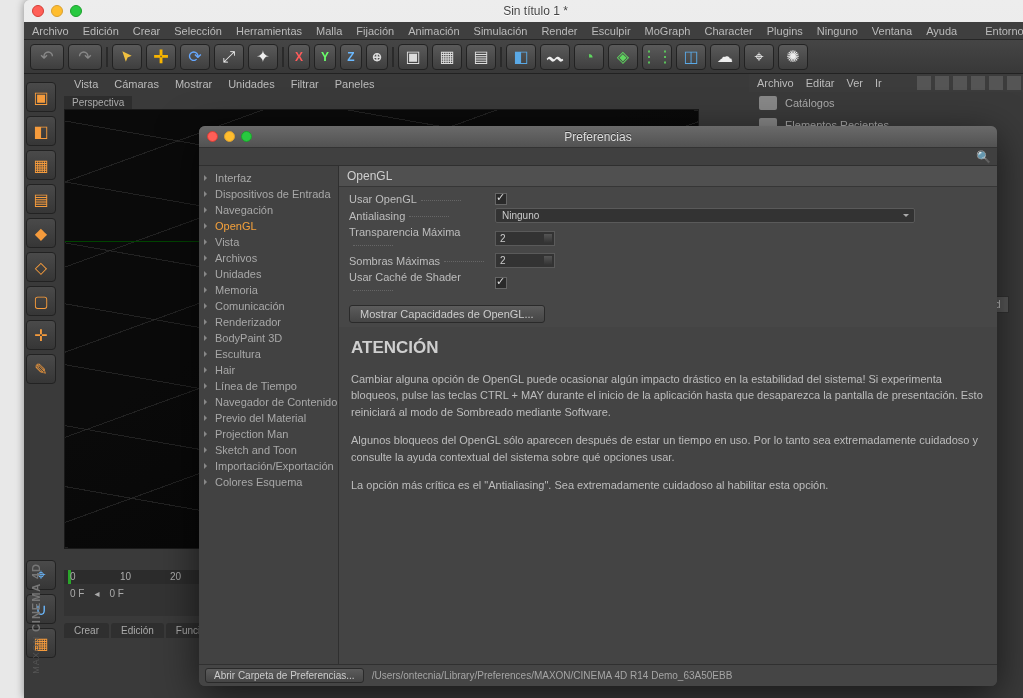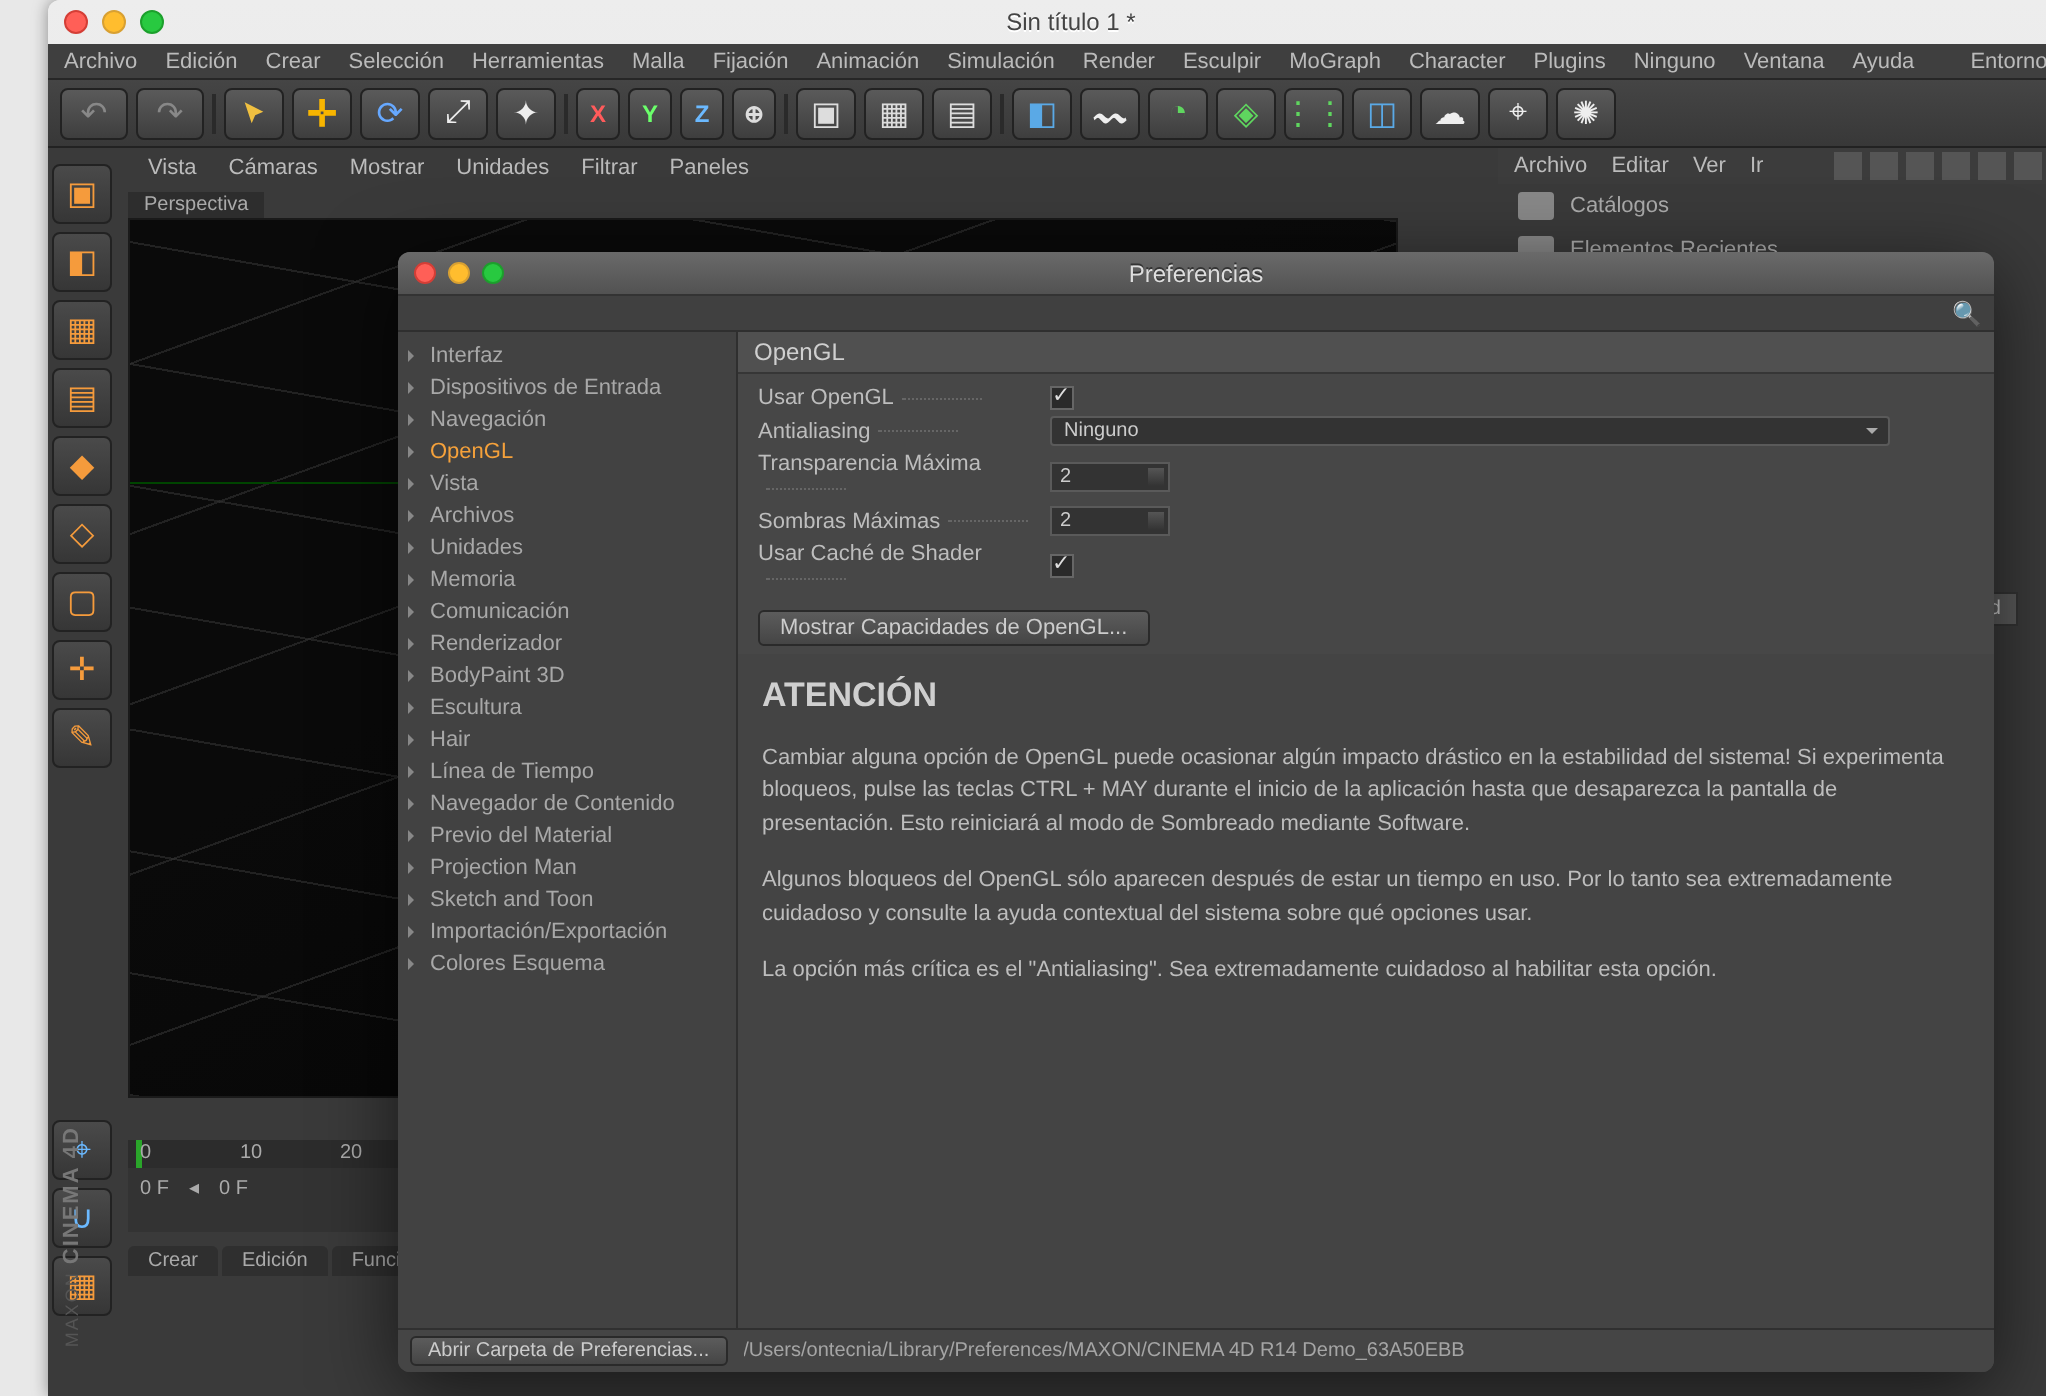--- a/index.html
+++ b/index.html
@@ -94,21 +94,21 @@
 
 .modal{position:absolute;left:175px;top:104px;width:798px;height:560px;background:#4b4b4b;border-radius:6px;box-shadow:0 10px 40px rgba(0,0,0,.6);display:flex;flex-direction:column;overflow:hidden}
 .modal-title{height:22px;background:linear-gradient(#6a6a6a,#525252);display:flex;align-items:center;padding:0 8px;position:relative;border-bottom:1px solid #333}
 .modal-title .traffic{gap:6px}
 .modal-title .traffic .tl{width:11px;height:11px}
 .modal-title .ttxt{position:absolute;left:0;right:0;text-align:center;color:#ddd;font-size:12px;text-shadow:0 -1px #333}
 .modal-search{height:18px;background:#404040;border-bottom:1px solid #2f2f2f;display:flex;justify-content:flex-end;align-items:center;padding:0 6px}
 .modal-search .mag{color:#888;font-size:12px}
 
 .modal-body{flex:1;display:flex;min-height:0}
-.modal-side{width:170px;background:#424242;border-right:1px solid #2f2f2f;overflow-y:auto;padding:4px 0}
+.modal-side{width:140px;background:#424242;border-right:1px solid #2f2f2f;overflow-y:auto;padding:4px 0}
 .modal-side .item{padding:2px 6px 2px 16px;color:#a8a8a8;font-size:11px;position:relative;cursor:pointer;white-space:nowrap}
 .modal-side .item:before{content:"";position:absolute;left:5px;top:5px;border:3px solid transparent;border-left-color:#888}
 .modal-side .item.active{color:#f5a13b}
 .modal-main{flex:1;background:#474747;display:flex;flex-direction:column;min-width:0}
 .modal-main h3{background:#505050;color:#cfcfcf;padding:3px 8px;font-size:12px;font-weight:normal;border-bottom:1px solid #363636}
 .form{padding:6px 10px;display:flex;flex-direction:column;gap:3px}
 .form-row{display:flex;align-items:center;gap:6px}
 .form-row label{width:140px;color:#bdbdbd;font-size:11px;text-align:left;position:relative}
 .form-row label:after{content:"";display:inline-block;width:40px;border-bottom:1px dotted #666;margin-left:4px;vertical-align:middle}
 .form-row .chk{width:12px;height:12px;background:#2a2a2a;border:1px solid #666;position:relative}

